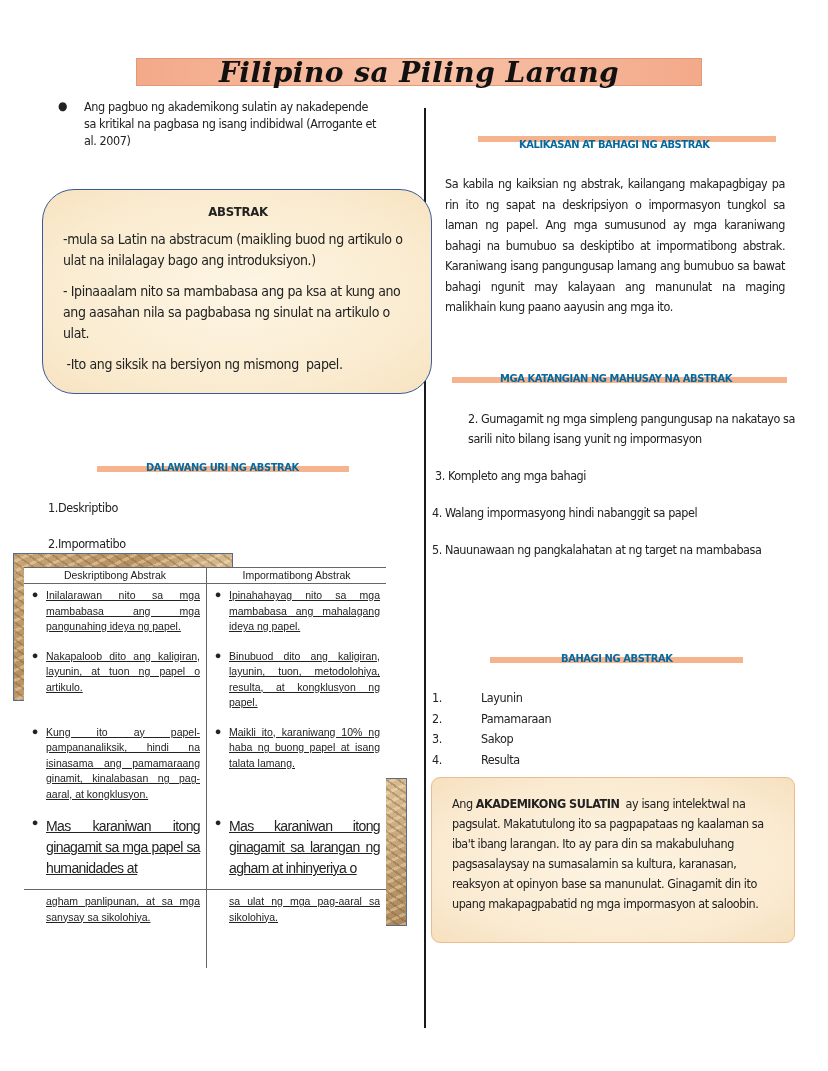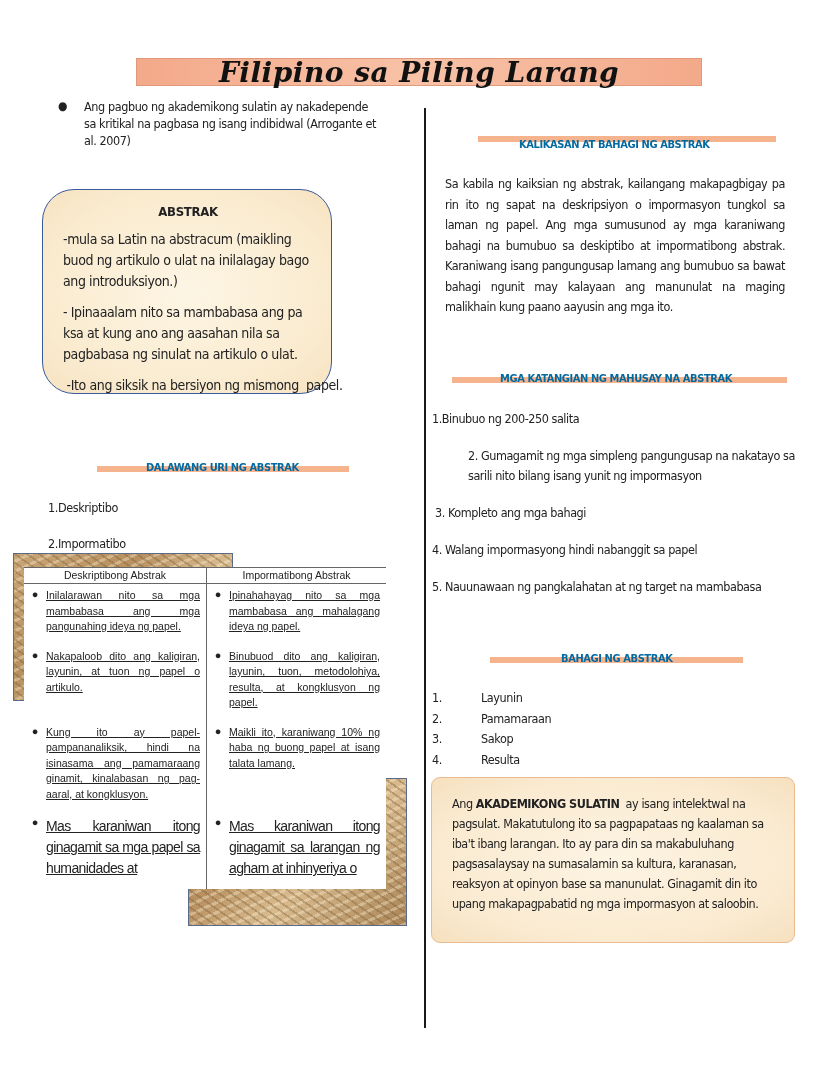--- a/index.html
+++ b/index.html
@@ -19,21 +19,21 @@
     font-family: "DejaVu Serif", serif; font-style: italic; font-weight: bold;
     font-size: 28px; color: #111; letter-spacing: 0.5px;
   }
   .divider { left: 424px; top: 108px; width: 2px; height: 920px; background: #1a1a1a; }
 
   .small { font-size: 12.5px; line-height: 17px; letter-spacing: -0.4px; transform-origin: left top; }
   .bullet-intro { left: 58px; top: 98px; width: 320px; display: flex; }
   .bullet-dot { width: 26px; flex: none; font-size: 12px; }
 
   .abstrak-box {
-    left: 42px; top: 189px; width: 290px; height: 205px; box-sizing: border-box;
+    left: 42px; top: 189px; width: 390px; height: 205px; box-sizing: border-box;
     border: 1.5px solid #3a5a9a; border-radius: 32px;
     background: radial-gradient(ellipse at center, #fdf5e4 0%, #faebcf 70%, #f6e2c0 100%);
     padding: 14px 18px 0 20px;
   }
   .box-heading { text-align: center; font-weight: bold; font-size: 13px; margin-bottom: 10px; letter-spacing: -0.3px; }
   .box-para { font-size: 14px; line-height: 21px; letter-spacing: -0.4px; margin: 0 0 10px 0; }
 
   .heading-line {
     height: 6px; background: #f5b48e; position: absolute;
   }
@@ -162,32 +162,45 @@
               <span class="txt">Mas karaniwan itong ginagamit sa mga papel sa humanidades at</span>
             </div>
           </td>
       <td>
             <div class="cell-item big">
               <span class="dot">●</span>
               <span class="txt">Mas karaniwan itong ginagamit sa larangan ng agham at inhinyeriya o</span>
             </div>
           </td>
     </tr>
+    <tr style="border-top:1px solid #666;">
+      <td class="col-l" style="height:78px;">
+            <div class="cell-item">
+              <span class="dot"></span>
+              <span class="txt">agham panlipunan, at sa mga sanysay sa sikolohiya.</span>
+            </div>
+          </td>
+      <td>
+            <div class="cell-item">
+              <span class="dot"></span>
+              <span class="txt">sa ulat ng mga pag-aaral sa sikolohiya.</span>
+            </div>
+          </td>
+    </tr>
   </tbody>
     </table>
 </div>
 
 <div class="heading-line" style="left:478px; top:136px; width:298px;"></div>
 <div class="heading-text" style="left:519px; top:138px;">KALIKASAN AT BAHAGI NG ABSTRAK</div>
 <div class="abs right-para">Sa kabila ng kaiksian ng abstrak, kailangang makapagbigay pa rin ito ng sapat na deskripsiyon o impormasyon tungkol sa laman ng papel. Ang mga sumusunod ay mga karaniwang bahagi na bumubuo sa deskiptibo at impormatibong abstrak. Karaniwang isang pangungusap lamang ang bumubuo sa bawat bahagi ngunit may kalayaan ang manunulat na maging malikhain kung paano aayusin ang mga ito.</div>
 
 <div class="heading-line" style="left:452px; top:377px; width:335px;"></div>
 <div class="heading-text" style="left:500px; top:372px;">MGA KATANGIAN NG MAHUSAY NA ABSTRAK</div>
 <div class="abs kat-list">
-  <div class="kat-item" style="margin-bottom:17px;">1.Binubuo ng 200-250 salita</div>
   <div class="kat-item" style="margin-bottom:17px;margin-left:36px;">2. Gumagamit ng mga simpleng pangungusap na nakatayo sa sarili nito bilang isang yunit ng impormasyon</div>
   <div class="kat-item" style="margin-bottom:17px; white-space:pre;"> 3. Kompleto ang mga bahagi</div>
   <div class="kat-item" style="margin-bottom:17px;">4. Walang impormasyong hindi nabanggit sa papel</div>
   <div class="kat-item">5. Nauunawaan ng pangkalahatan at ng target na mambabasa</div>
 </div>
 
 <div class="heading-line" style="left:490px; top:657px; width:253px;"></div>
 <div class="heading-text" style="left:561px; top:652px;">BAHAGI NG ABSTRAK</div>
 <div class="abs bahagi-list">
   <div class="bahagi-item">

